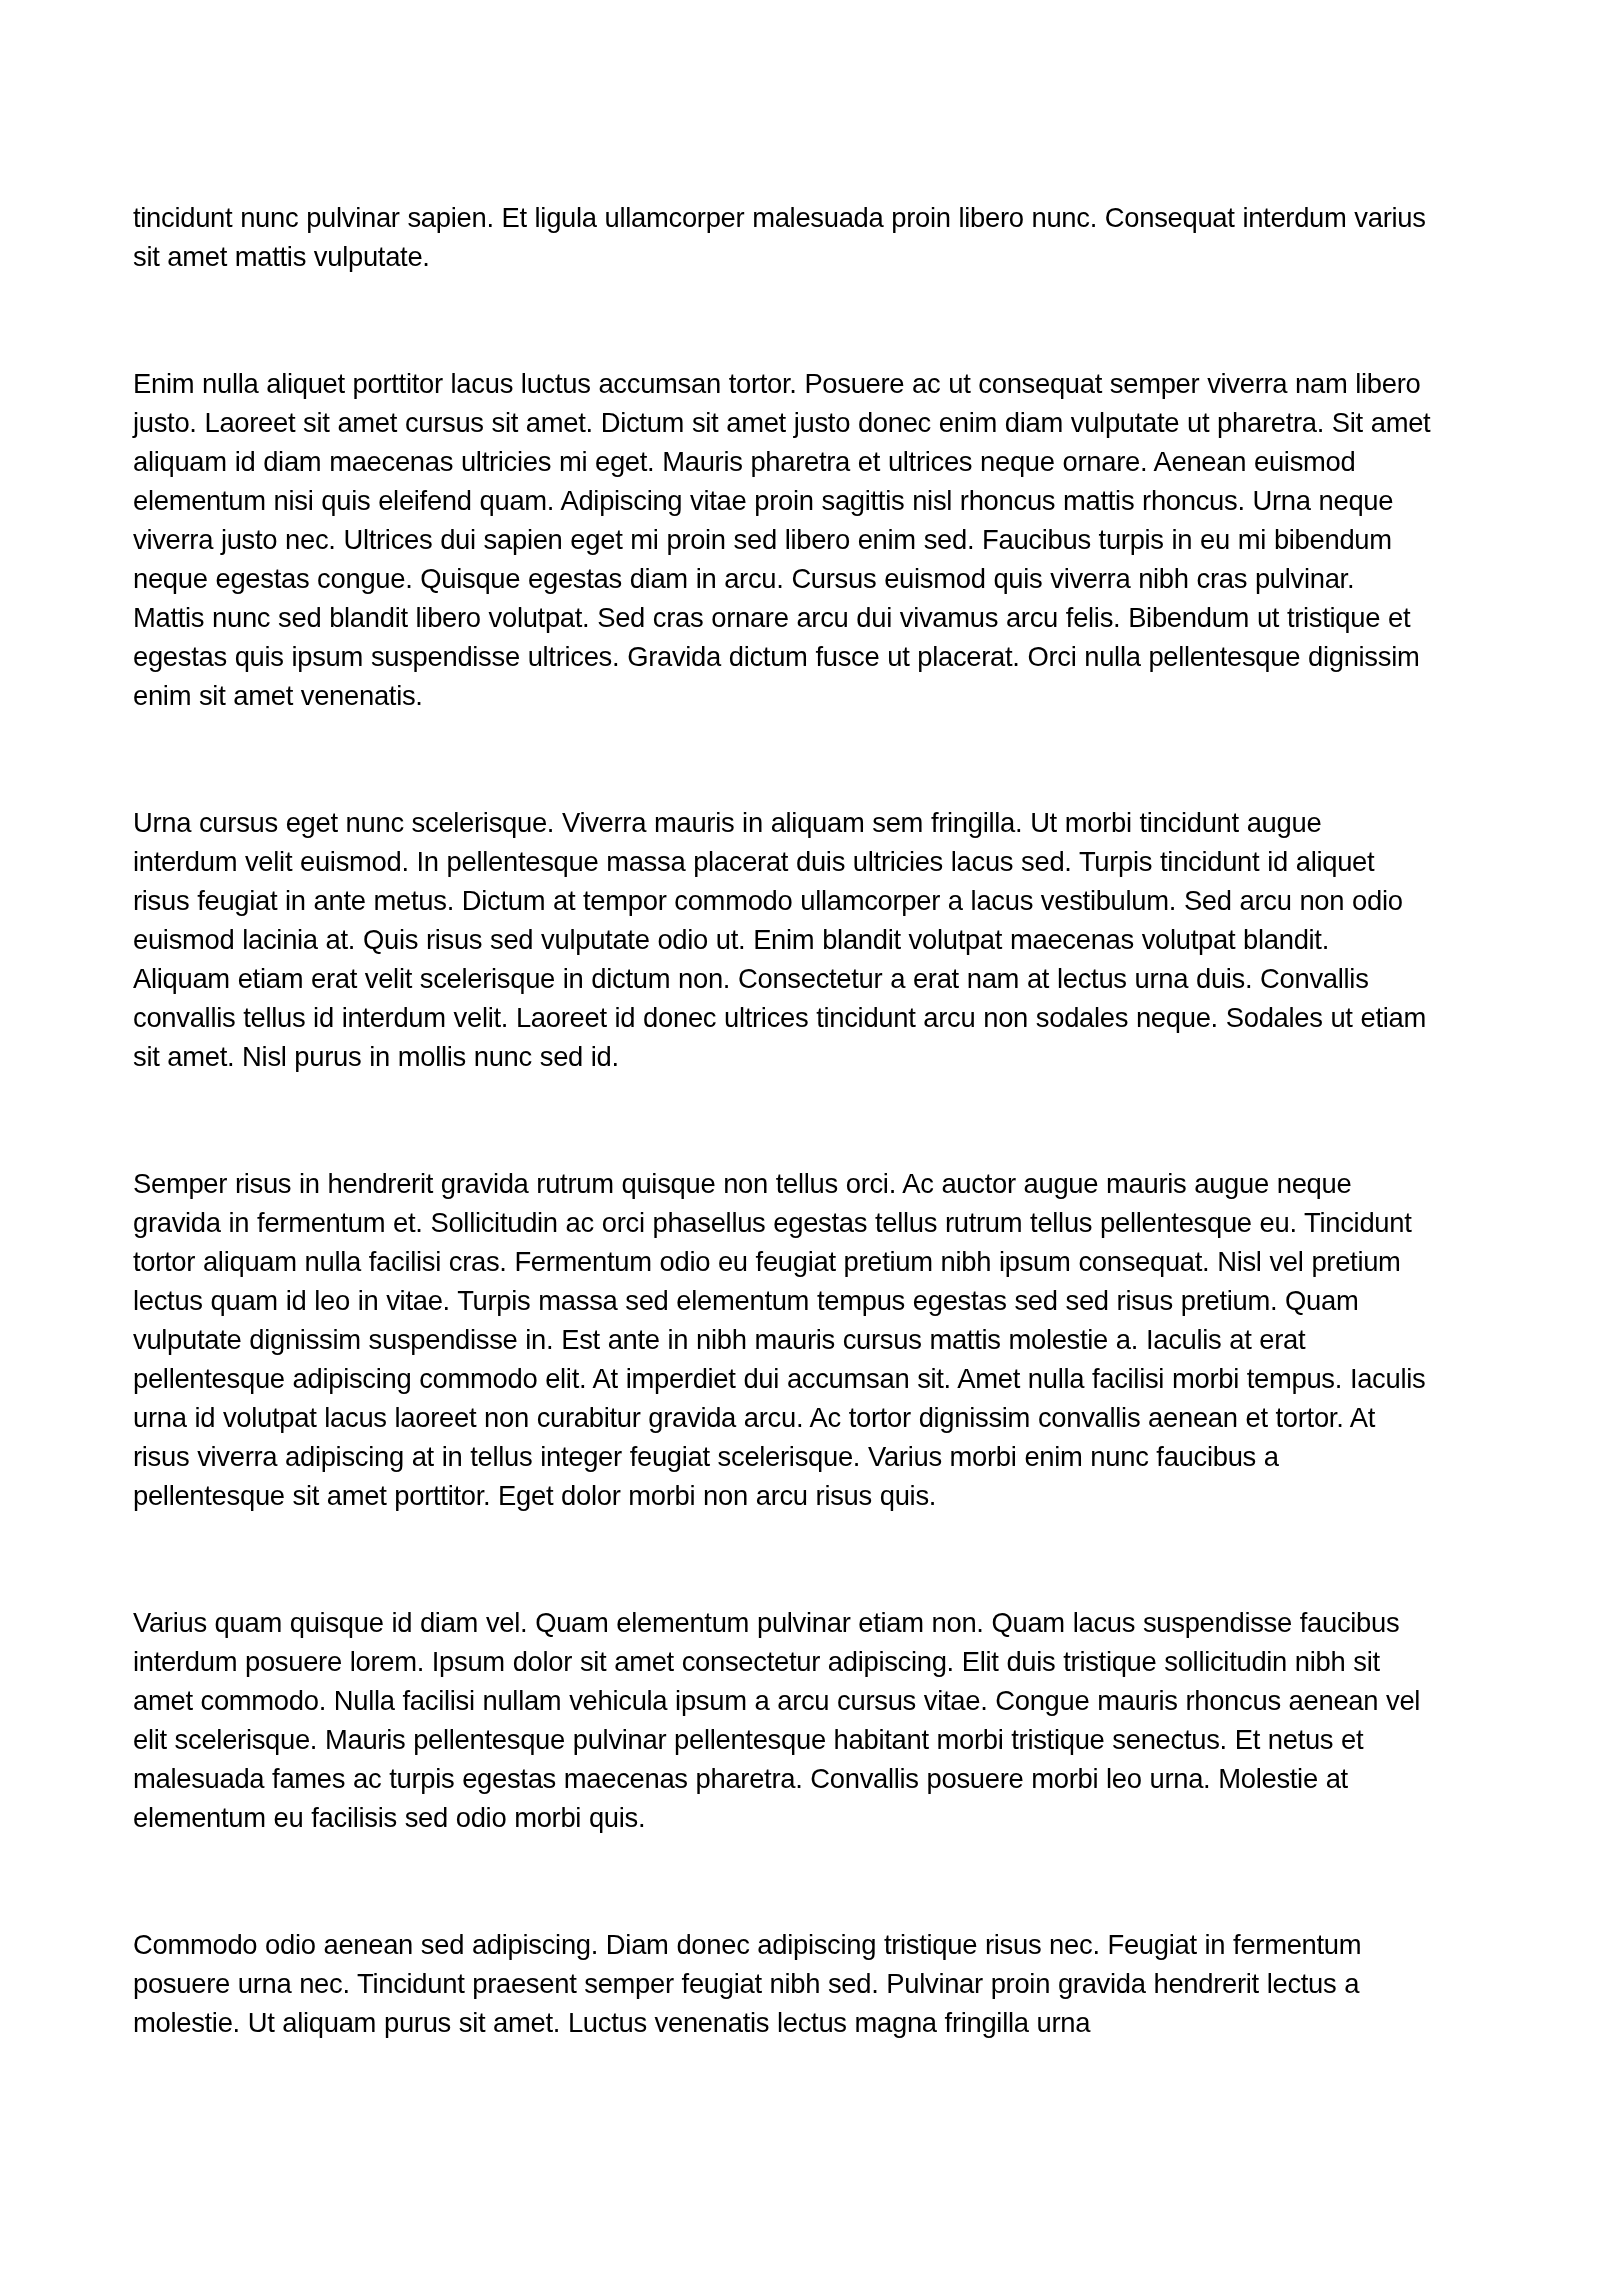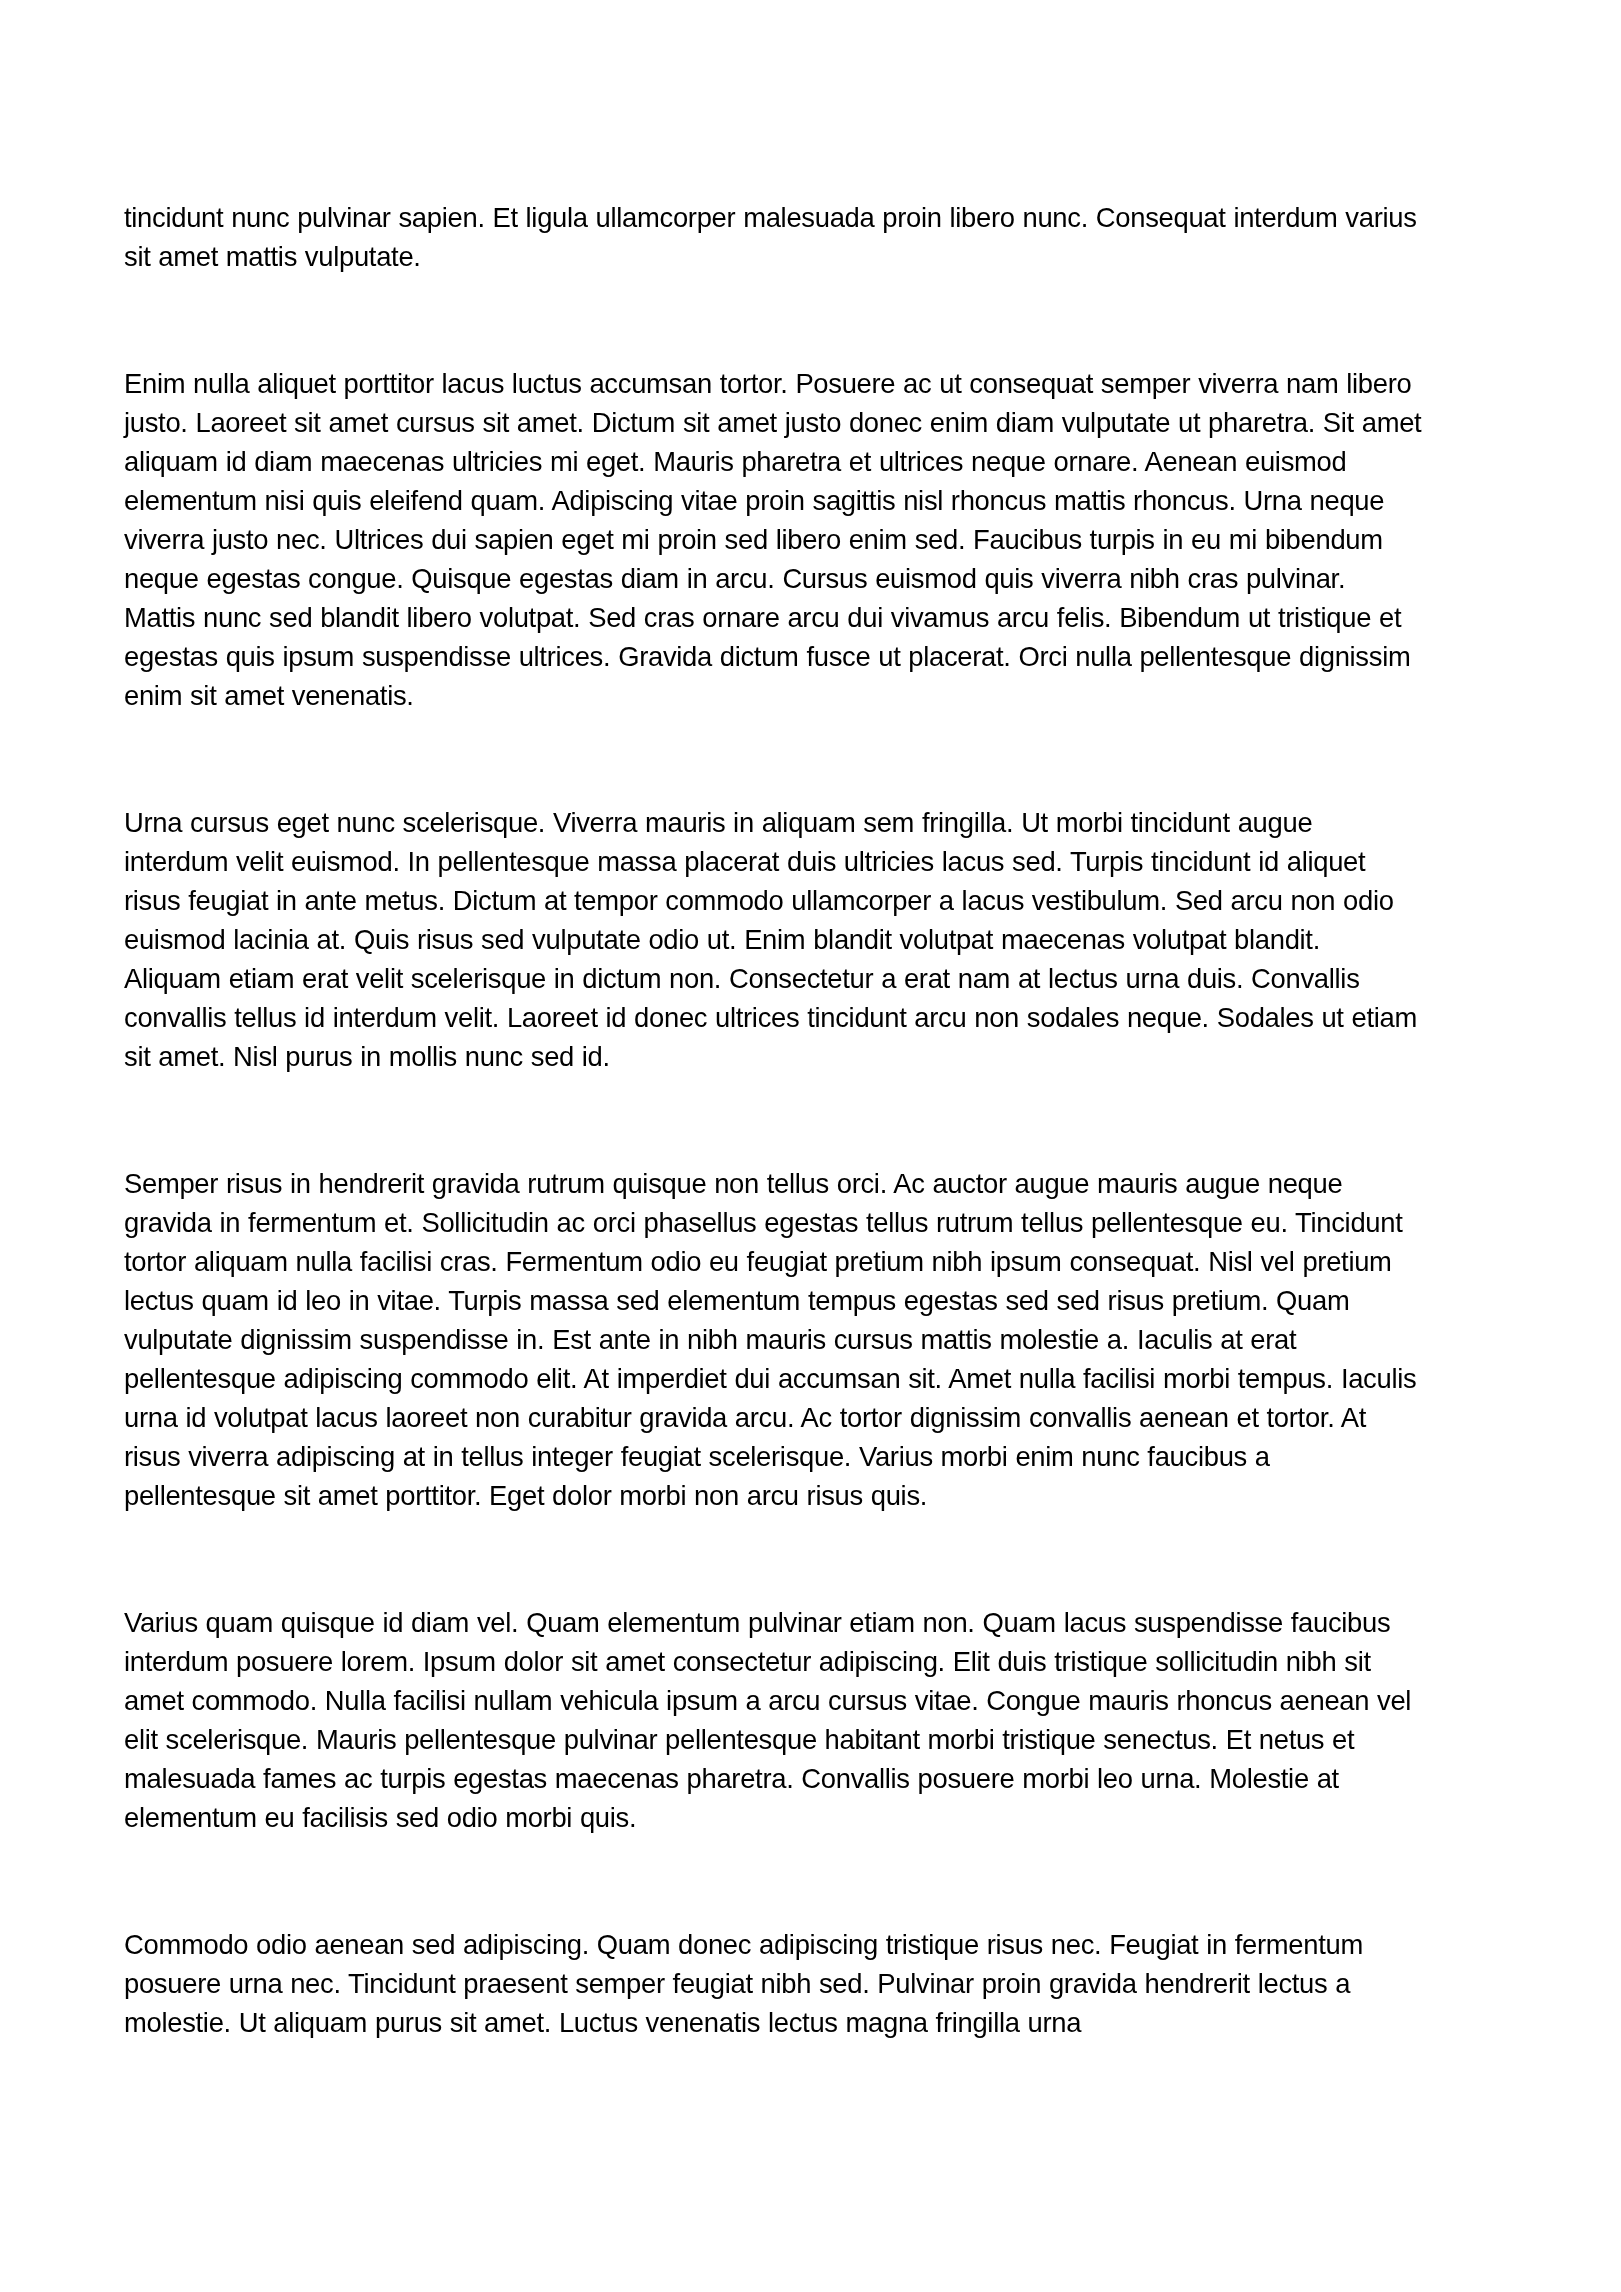--- a/index.html
+++ b/index.html
@@ -11,21 +11,21 @@
     position: relative;
     width: 1621px;
     height: 2293px;
     background: #ffffff;
     overflow: hidden;
     font-family: "Liberation Sans", sans-serif;
   }
   .text-block {
     position: absolute;
     top: 198px;
-    left: 124px;
+    left: 133px;
     width: 1299px;
   }
   .para {
     margin: 0 0 88px 0;
     font-size: 27.4px;
     line-height: 39px;
     letter-spacing: -0.3px;
     color: #000000;
     text-align: left;
     word-spacing: 0.5px;
@@ -34,16 +34,16 @@
 </head>
 <body>
 
 <div class="page">
   <div class="text-block">
     <p class="para">tincidunt nunc pulvinar sapien. Et ligula ullamcorper malesuada proin libero nunc. Consequat interdum varius sit amet mattis vulputate.</p>
     <p class="para">Enim nulla aliquet porttitor lacus luctus accumsan tortor. Posuere ac ut consequat semper viverra nam libero justo. Laoreet sit amet cursus sit amet. Dictum sit amet justo donec enim diam vulputate ut pharetra. Sit amet aliquam id diam maecenas ultricies mi eget. Mauris pharetra et ultrices neque ornare. Aenean euismod elementum nisi quis eleifend quam. Adipiscing vitae proin sagittis nisl rhoncus mattis rhoncus. Urna neque viverra justo nec. Ultrices dui sapien eget mi proin sed libero enim sed. Faucibus turpis in eu mi bibendum neque egestas congue. Quisque egestas diam in arcu. Cursus euismod quis viverra nibh cras pulvinar. Mattis nunc sed blandit libero volutpat. Sed cras ornare arcu dui vivamus arcu felis. Bibendum ut tristique et egestas quis ipsum suspendisse ultrices. Gravida dictum fusce ut placerat. Orci nulla pellentesque dignissim enim sit amet venenatis.</p>
     <p class="para">Urna cursus eget nunc scelerisque. Viverra mauris in aliquam sem fringilla. Ut morbi tincidunt augue interdum velit euismod. In pellentesque massa placerat duis ultricies lacus sed. Turpis tincidunt id aliquet risus feugiat in ante metus. Dictum at tempor commodo ullamcorper a lacus vestibulum. Sed arcu non odio euismod lacinia at. Quis risus sed vulputate odio ut. Enim blandit volutpat maecenas volutpat blandit. Aliquam etiam erat velit scelerisque in dictum non. Consectetur a erat nam at lectus urna duis. Convallis convallis tellus id interdum velit. Laoreet id donec ultrices tincidunt arcu non sodales neque. Sodales ut etiam sit amet. Nisl purus in mollis nunc sed id.</p>
     <p class="para">Semper risus in hendrerit gravida rutrum quisque non tellus orci. Ac auctor augue mauris augue neque gravida in fermentum et. Sollicitudin ac orci phasellus egestas tellus rutrum tellus pellentesque eu. Tincidunt tortor aliquam nulla facilisi cras. Fermentum odio eu feugiat pretium nibh ipsum consequat. Nisl vel pretium lectus quam id leo in vitae. Turpis massa sed elementum tempus egestas sed sed risus pretium. Quam vulputate dignissim suspendisse in. Est ante in nibh mauris cursus mattis molestie a. Iaculis at erat pellentesque adipiscing commodo elit. At imperdiet dui accumsan sit. Amet nulla facilisi morbi tempus. Iaculis urna id volutpat lacus laoreet non curabitur gravida arcu. Ac tortor dignissim convallis aenean et tortor. At risus viverra adipiscing at in tellus integer feugiat scelerisque. Varius morbi enim nunc faucibus a pellentesque sit amet porttitor. Eget dolor morbi non arcu risus quis.</p>
     <p class="para">Varius quam quisque id diam vel. Quam elementum pulvinar etiam non. Quam lacus suspendisse faucibus interdum posuere lorem. Ipsum dolor sit amet consectetur adipiscing. Elit duis tristique sollicitudin nibh sit amet commodo. Nulla facilisi nullam vehicula ipsum a arcu cursus vitae. Congue mauris rhoncus aenean vel elit scelerisque. Mauris pellentesque pulvinar pellentesque habitant morbi tristique senectus. Et netus et malesuada fames ac turpis egestas maecenas pharetra. Convallis posuere morbi leo urna. Molestie at elementum eu facilisis sed odio morbi quis.</p>
-    <p class="para">Commodo odio aenean sed adipiscing. Quam donec adipiscing tristique risus nec. Feugiat in fermentum posuere urna nec. Tincidunt praesent semper feugiat nibh sed. Pulvinar proin gravida hendrerit lectus a molestie. Ut aliquam purus sit amet. Luctus venenatis lectus magna fringilla urna</p>
+    <p class="para">Commodo odio aenean sed adipiscing. Diam donec adipiscing tristique risus nec. Feugiat in fermentum posuere urna nec. Tincidunt praesent semper feugiat nibh sed. Pulvinar proin gravida hendrerit lectus a molestie. Ut aliquam purus sit amet. Luctus venenatis lectus magna fringilla urna</p>
   </div>
 </div>
 
 
 </body></html>

